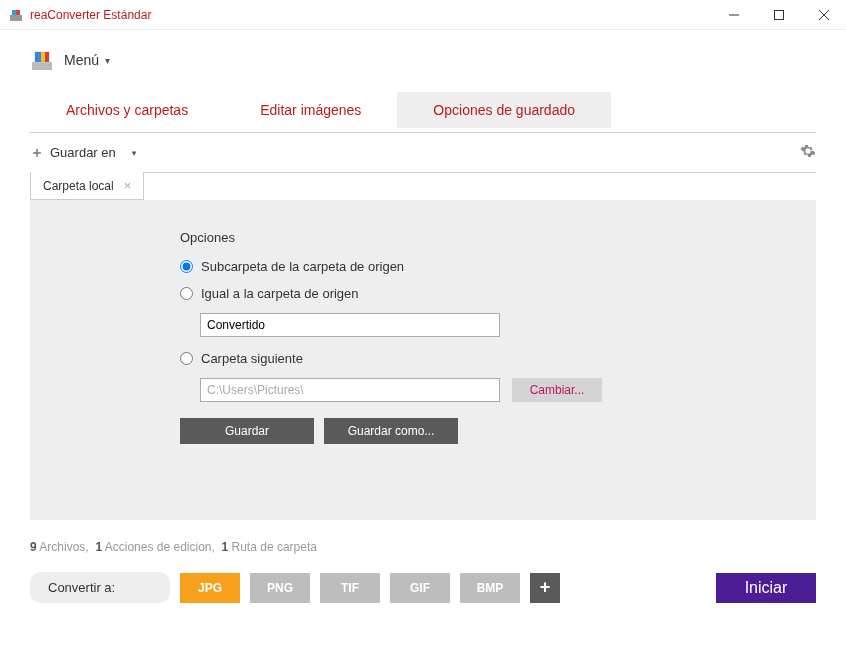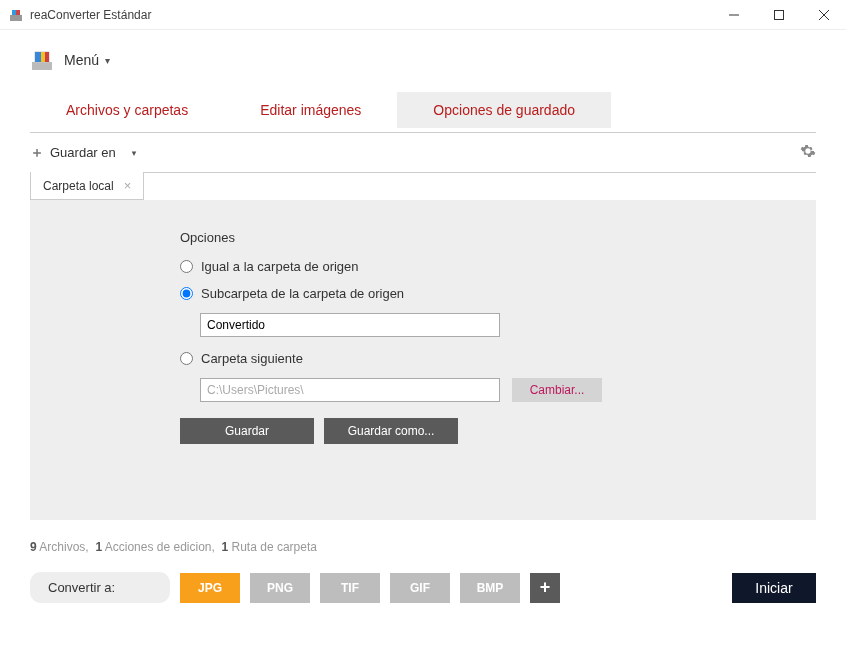--- a/index.html
+++ b/index.html
@@ -1,20 +1,20 @@
 <!DOCTYPE html>
 <html><head>
 <meta charset="utf-8">
 <style>
 * { margin: 0; padding: 0; box-sizing: border-box; font-family: "Segoe UI", Tahoma, sans-serif; }
 body { background: #fff; width: 846px; height: 655px; overflow: hidden; font-size: 13px; color: #333; }
 
 .titlebar { height: 30px; display: flex; align-items: center; padding: 0 0 0 8px; border-bottom: 1px solid #eee; }
 .titlebar .app-icon { width: 16px; height: 16px; margin-right: 6px; }
-.titlebar .title { flex: 1; font-size: 12px; color: #404040; }
+.titlebar .title { flex: 1; font-size: 12px; color: #b91c1c; }
 .titlebar .win-controls { display: flex; }
 .titlebar .win-btn { width: 45px; height: 30px; display: flex; align-items: center; justify-content: center; cursor: pointer; }
 
 .menu-row { padding: 18px 30px 10px 30px; display: flex; align-items: center; }
 .menu-row .menu-icon { width: 24px; height: 24px; margin-right: 10px; }
 .menu-row .menu-label { font-size: 14px; color: #333; margin-right: 6px; }
 .menu-row .menu-caret { font-size: 10px; color: #555; }
 
 .nav-tabs { display: flex; padding: 10px 30px 0 30px; gap: 0; }
 .nav-tabs .tab { padding: 10px 36px; font-size: 14px; color: #b91c1c; cursor: pointer; }
@@ -46,21 +46,21 @@
 .btn-row { display: flex; gap: 10px; margin-left: 0; }
 
 .status-row { margin: 20px 30px 0 30px; font-size: 12px; color: #999; }
 .status-row .num { color: #555; font-weight: 600; }
 
 .footer { margin: 18px 30px 0 30px; display: flex; align-items: center; gap: 10px; }
 .convert-label { background: #eeeeee; padding: 8px 18px; font-size: 13px; width: 140px; border-radius: 11px; }
 .fmt-btn { width: 60px; height: 30px; background: #bdbdbd; color: #fff; font-size: 12px; font-weight: 600; border: none; cursor: pointer; }
 .fmt-btn.active { background: #f8a01c; }
 .fmt-add { width: 30px; height: 30px; background: #5a5a5a; color: #fff; font-size: 18px; font-weight: bold; border: none; cursor: pointer; }
-.start-btn { margin-left: auto; width: 84px; height: 30px; background: #0f172a; color: #fff; font-size: 14px; border: none; cursor: pointer; }
+.start-btn { margin-left: auto; width: 100px; height: 30px; background: #4c1d95; color: #fff; font-size: 16px; border: none; cursor: pointer; }
 </style>
 </head>
 <body>
 
 <div class="titlebar">
   <span class="app-icon">
     <svg width="16" height="16" viewBox="0 0 16 16">
         <rect x="2" y="8" width="12" height="6" fill="#999"></rect>
         <rect x="4" y="3" width="8" height="5" fill="#c44"></rect>
         <rect x="4" y="3" width="4" height="5" fill="#39d"></rect>
@@ -124,27 +124,27 @@
   <div class="sub-tab">
     <span>Carpeta local</span>
     <span class="close">×</span>
   </div>
 </div>
 
 <div class="panel">
   <div class="section-title">Opciones</div>
 
   <div class="radio-row">
-    <input type="radio" name="dest" id="r1" style="">
-    <label for="r1">Igual a la carpeta de origen</label>
+    <input type="radio" name="dest" id="r2" checked="" style="">
+    <label for="r2">Subcarpeta de la carpeta de origen</label>
   </div>
 
   <div class="radio-row">
-    <input type="radio" name="dest" id="r2" checked="" style="">
-    <label for="r2">Subcarpeta de la carpeta de origen</label>
+    <input type="radio" name="dest" id="r1" style="">
+    <label for="r1">Igual a la carpeta de origen</label>
   </div>
   <input class="text-input" type="text" value="Convertido" style="">
 
   <div class="radio-row">
     <input type="radio" name="dest" id="r3" style="">
     <label for="r3">Carpeta siguiente</label>
   </div>
   <div class="path-row">
     <input class="text-input disabled" type="text" readonly="" value="C:\Users\Pictures\" style="">
     <button class="btn btn-secondary">Cambiar...</button>

